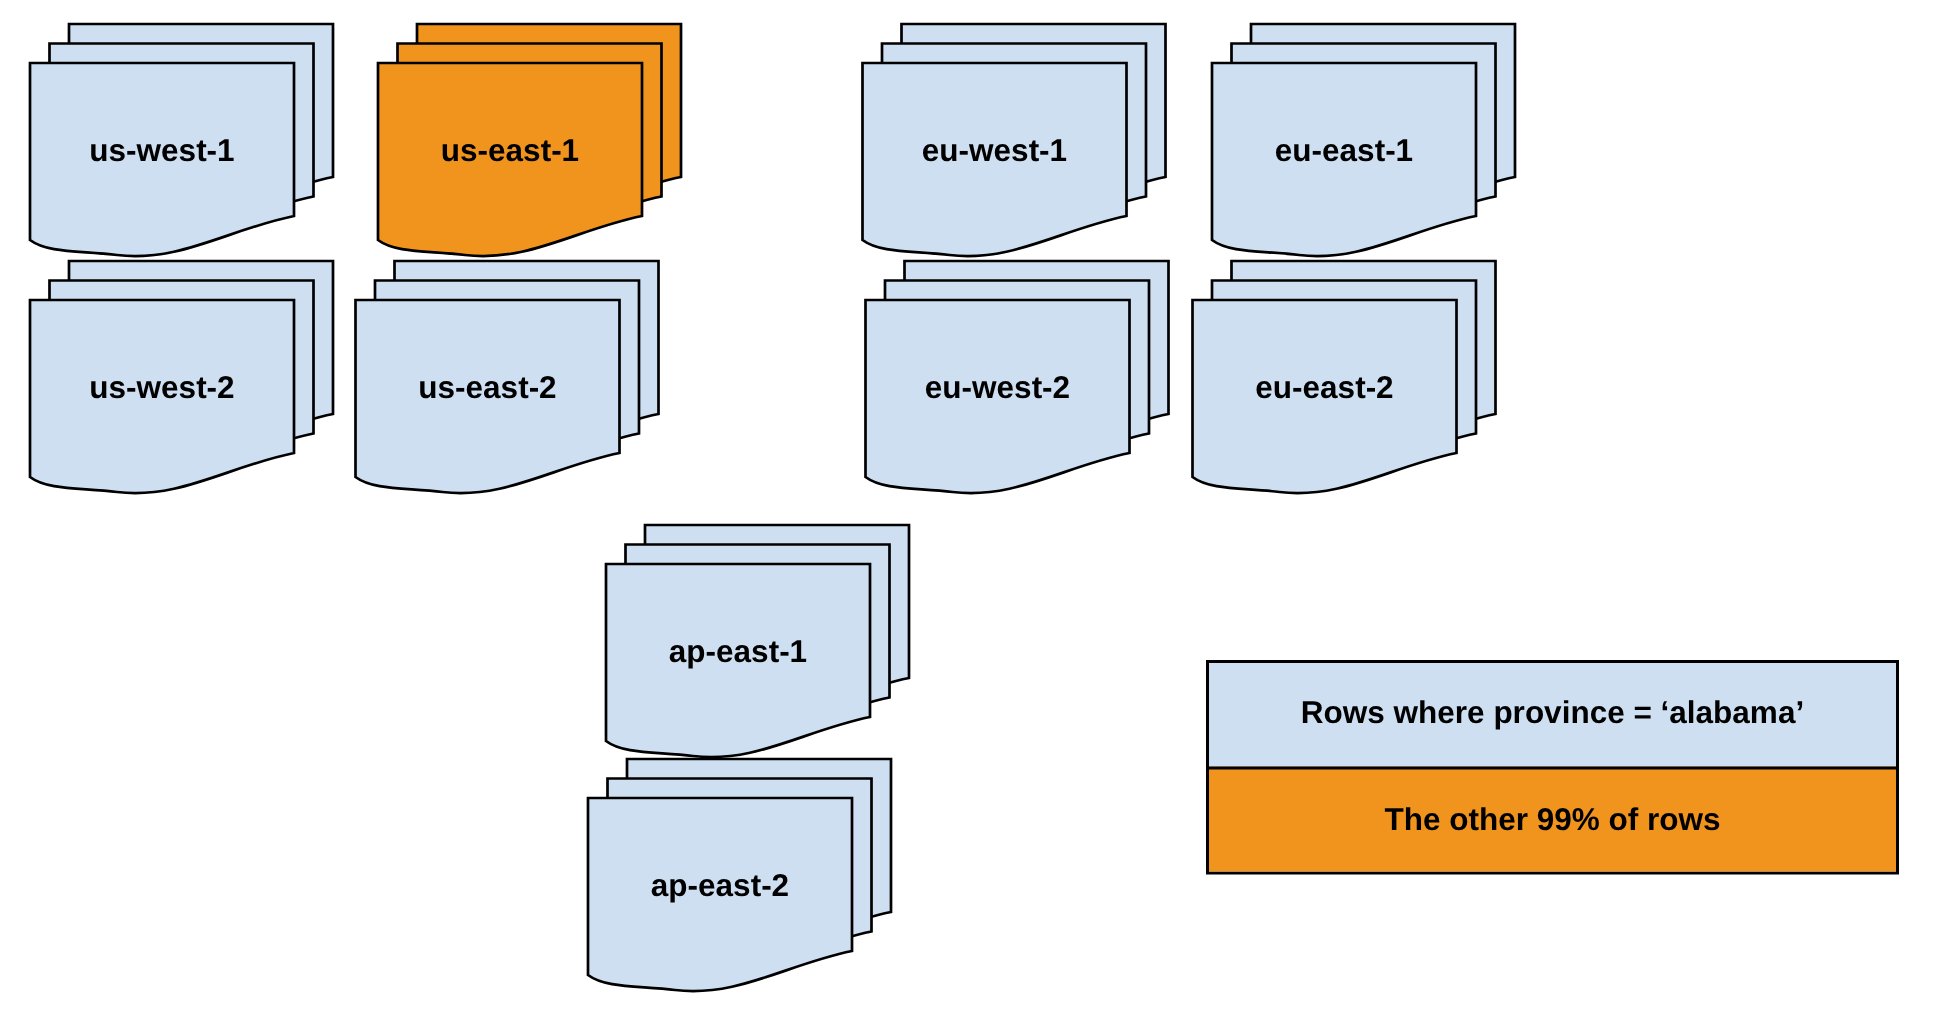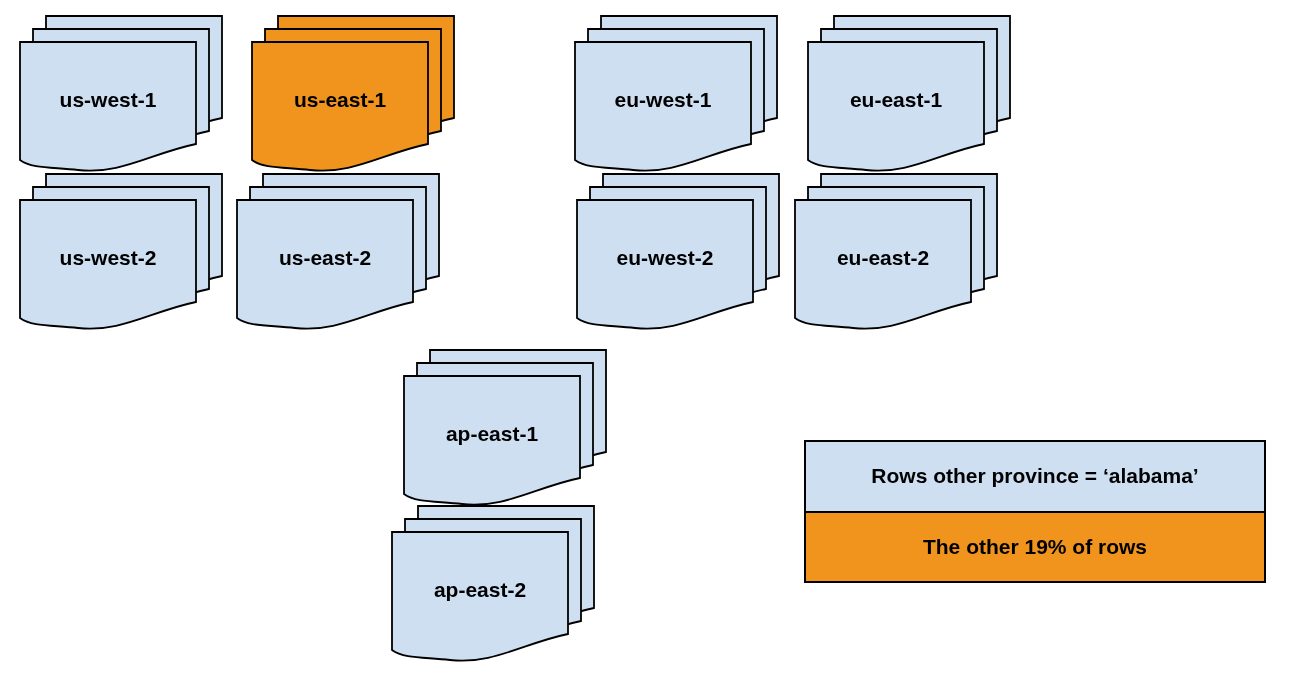--- a/index.html
+++ b/index.html
@@ -107,19 +107,19 @@
       <svg width="206" height="160" viewBox="0 0 206 160" class="stack" style="left: 390px; top: 504px;">
         <path d="M0,0 H176 V102 C132,111 100,133 58,128 C34,125 12,127 0,118 Z" transform="translate(28,2)" fill="#CEDFF2" stroke="#000000" stroke-width="1.8"></path>
         <path d="M0,0 H176 V102 C132,111 100,133 58,128 C34,125 12,127 0,118 Z" transform="translate(15,15)" fill="#CEDFF2" stroke="#000000" stroke-width="1.8"></path>
         <path d="M0,0 H176 V102 C132,111 100,133 58,128 C34,125 12,127 0,118 Z" transform="translate(2,28)" fill="#CEDFF2" stroke="#000000" stroke-width="1.8"></path>
         <text x="90" y="93" text-anchor="middle" fill="#000000">ap-east-2</text>
       </svg>
     </div>
 
   <div class="legend" style="left: 804px; top: 440px; width: 462px; height: 143px;">
     <div class="legend-row" style="background: rgb(206, 223, 242);">
-      <span>Rows other province = ‘alabama’</span>
+      <span>Rows where province = ‘alabama’</span>
     </div>
     <div class="legend-row" style="background: rgb(240, 148, 30);">
-      <span>The other 19% of rows</span>
+      <span>The other 99% of rows</span>
     </div>
   </div>
 </div>
 
 </body></html>

